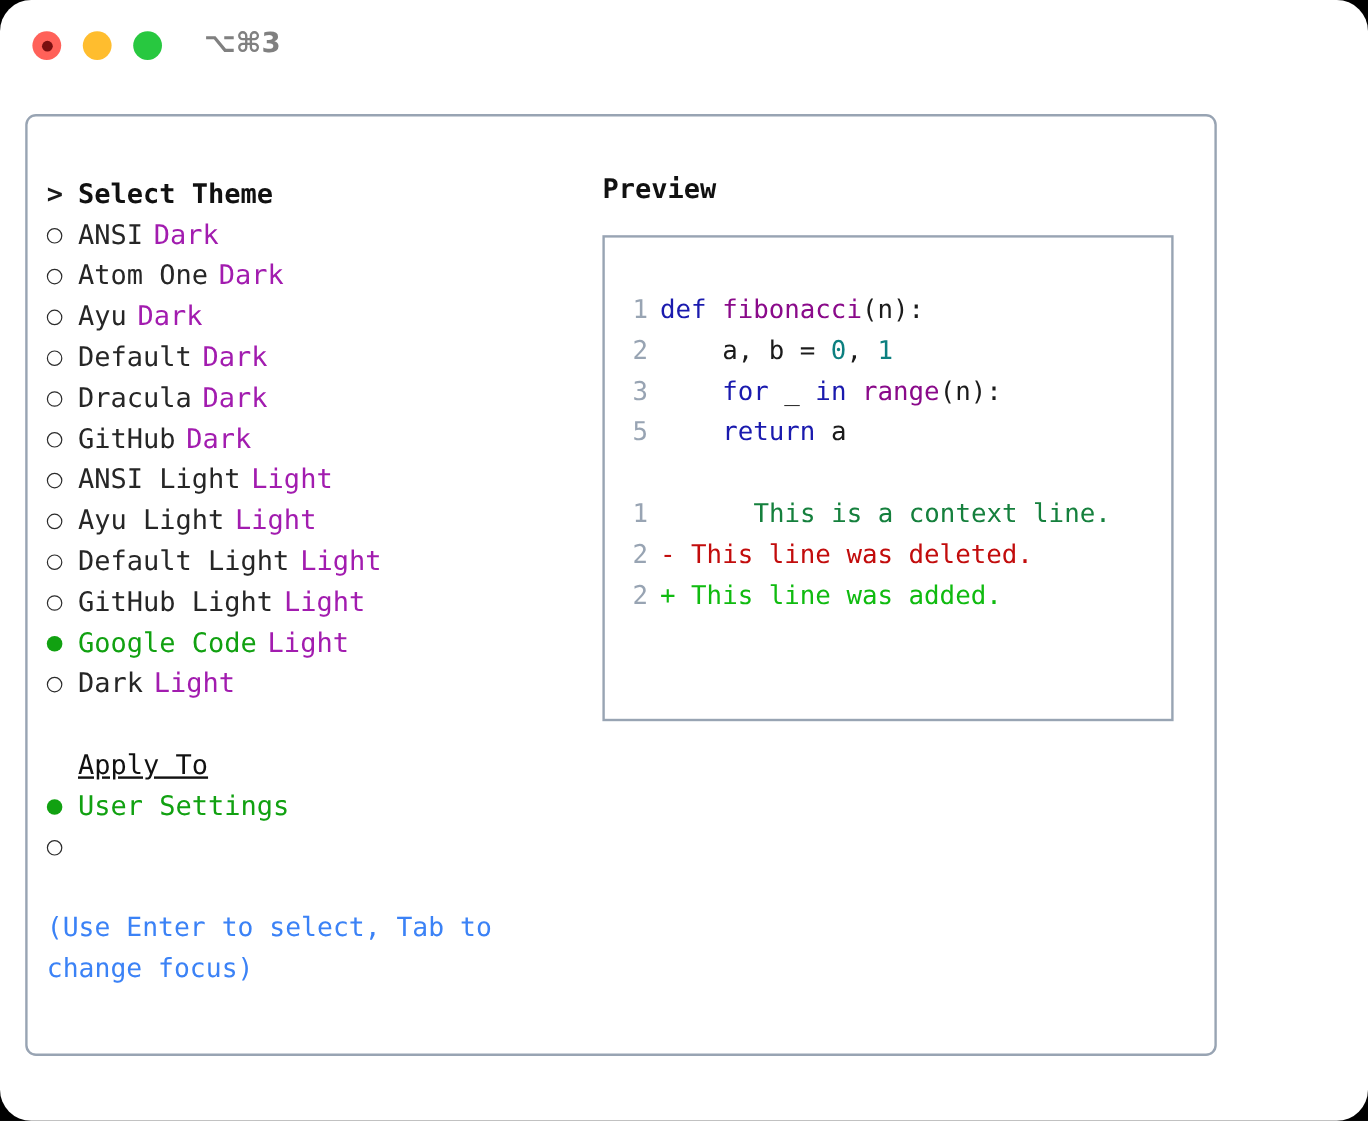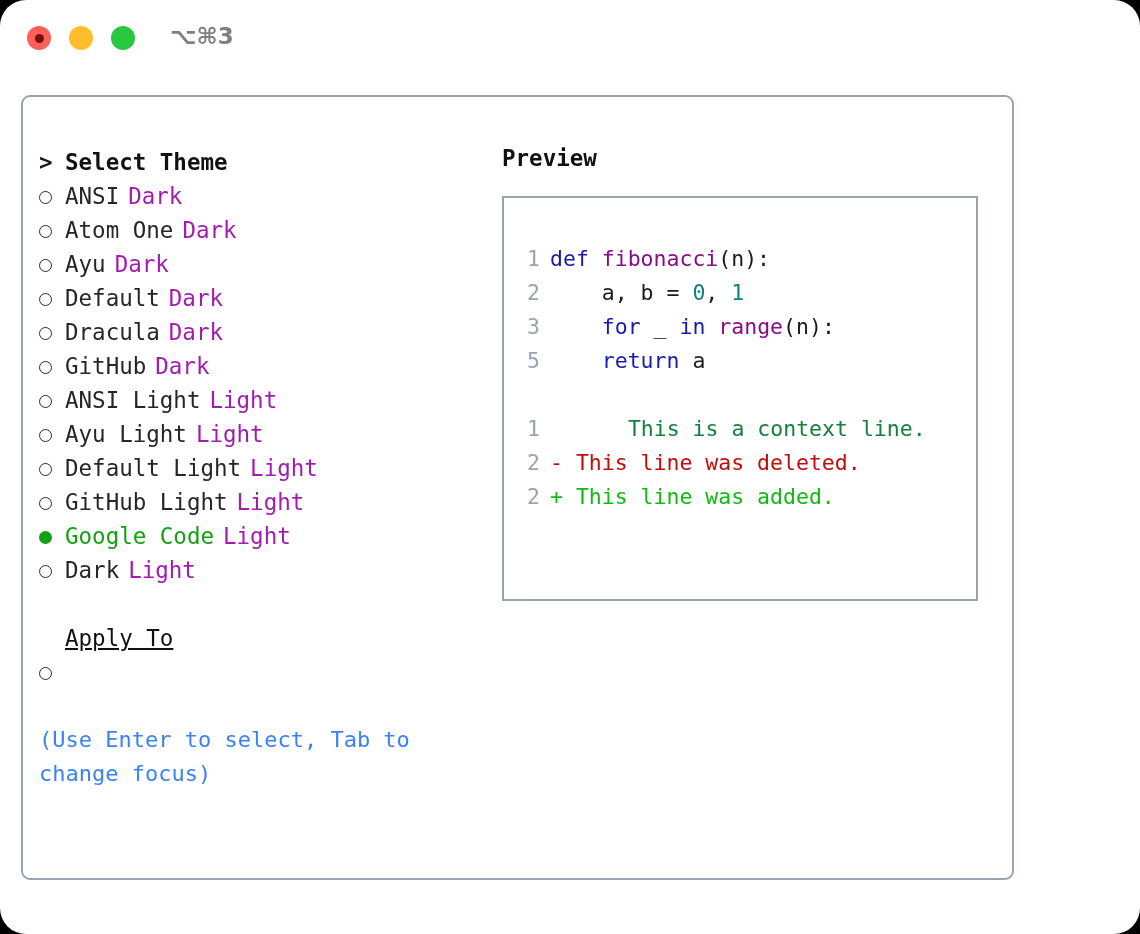--- a/index.html
+++ b/index.html
@@ -268,20 +268,24 @@
               <span class="marker"><span class="dot-empty"></span></span>
               <span class="label">Dark</span>
               <span class="type-tag">Light</span>
             </div>
           </div>
 
         <div class="section-gap"></div>
 
         <div class="apply-header">Apply To</div>
         <div id="apply-rows">
+            <div class="row selected">
+              <span class="marker"><span class="dot-filled"></span></span>
+              <span class="label">User Settings</span>
+            </div>
             <div class="row">
               <span class="marker"><span class="dot-empty"></span></span>
             </div>
           </div>
 
         <div class="hint">(Use Enter to select, Tab to change focus)</div>
       </div>
 
       <div class="right-col">
         <div class="preview-title">Preview</div>

